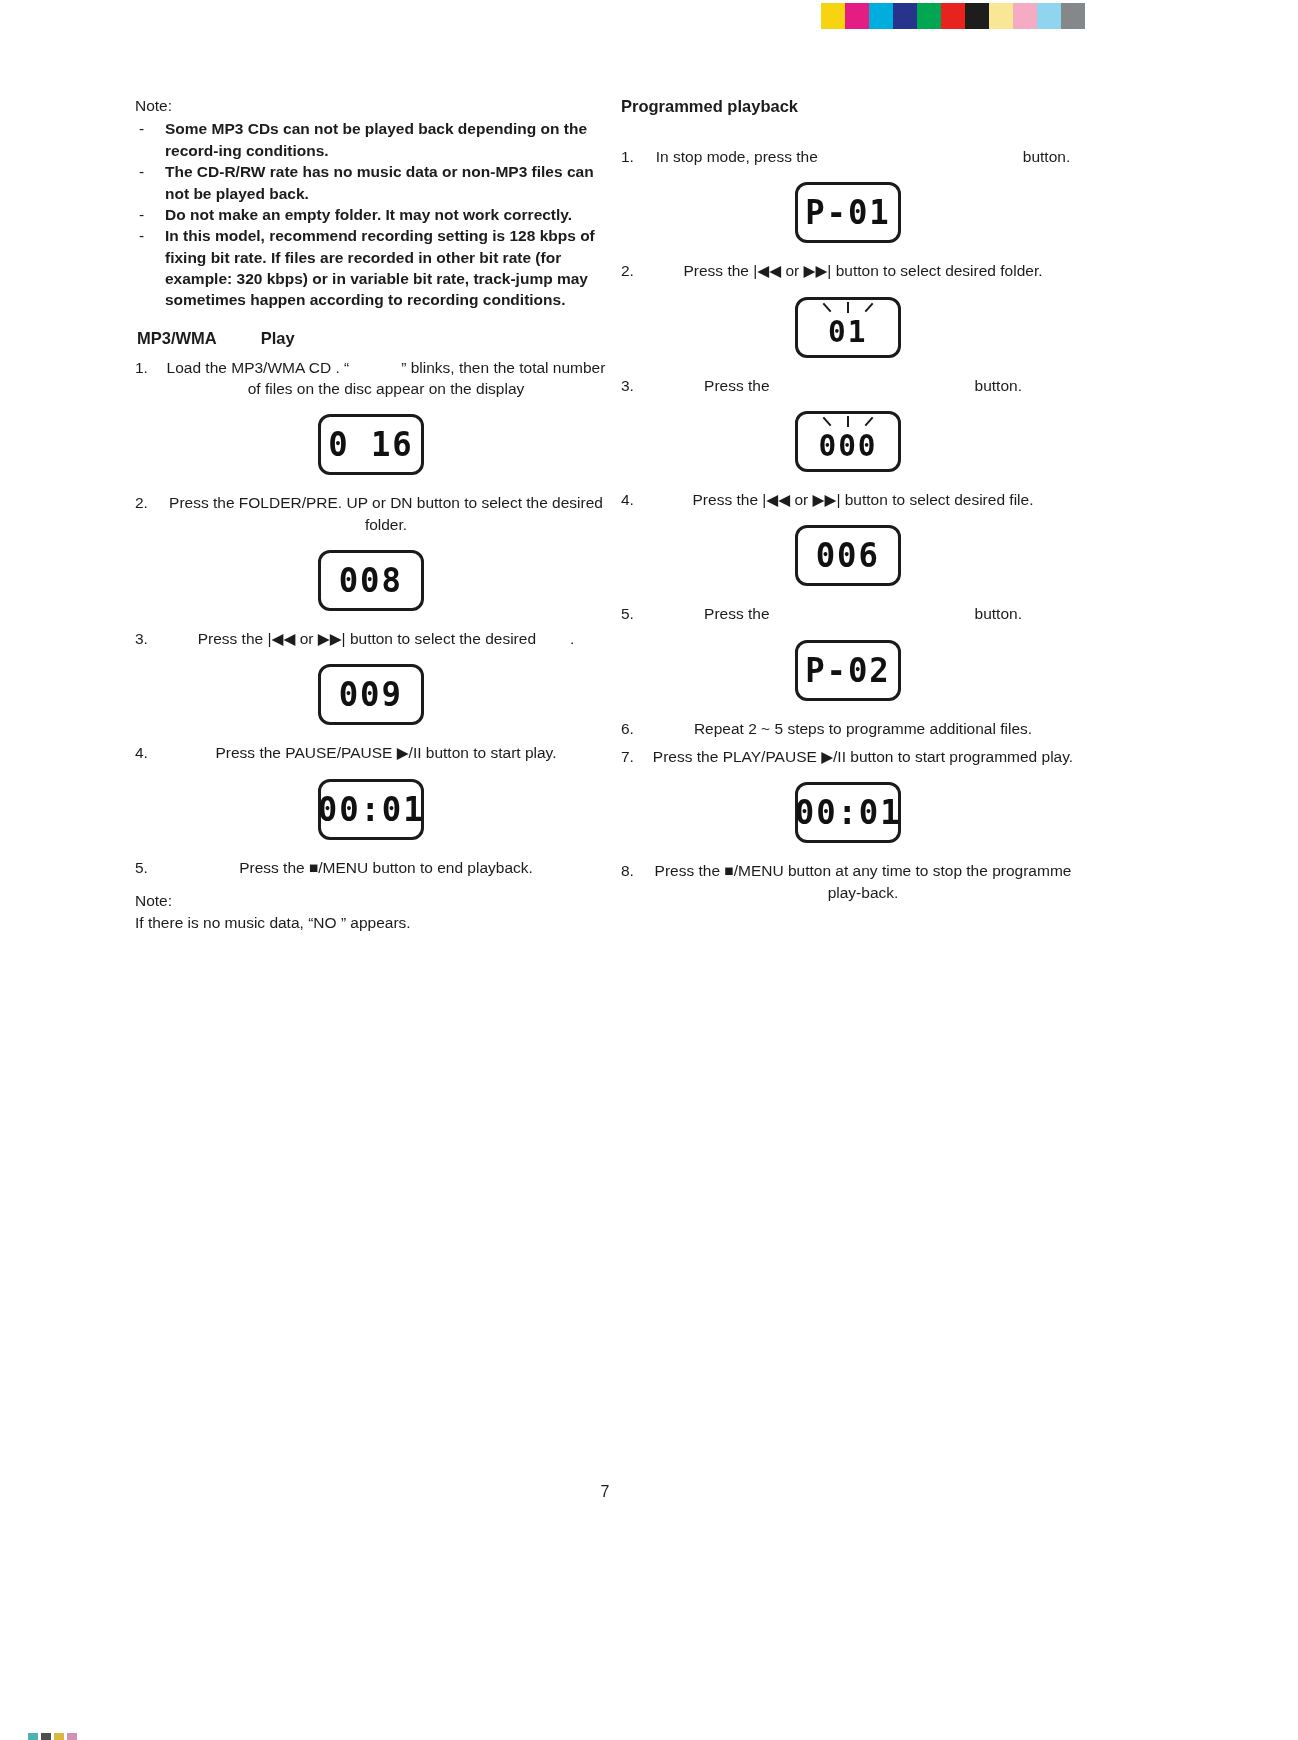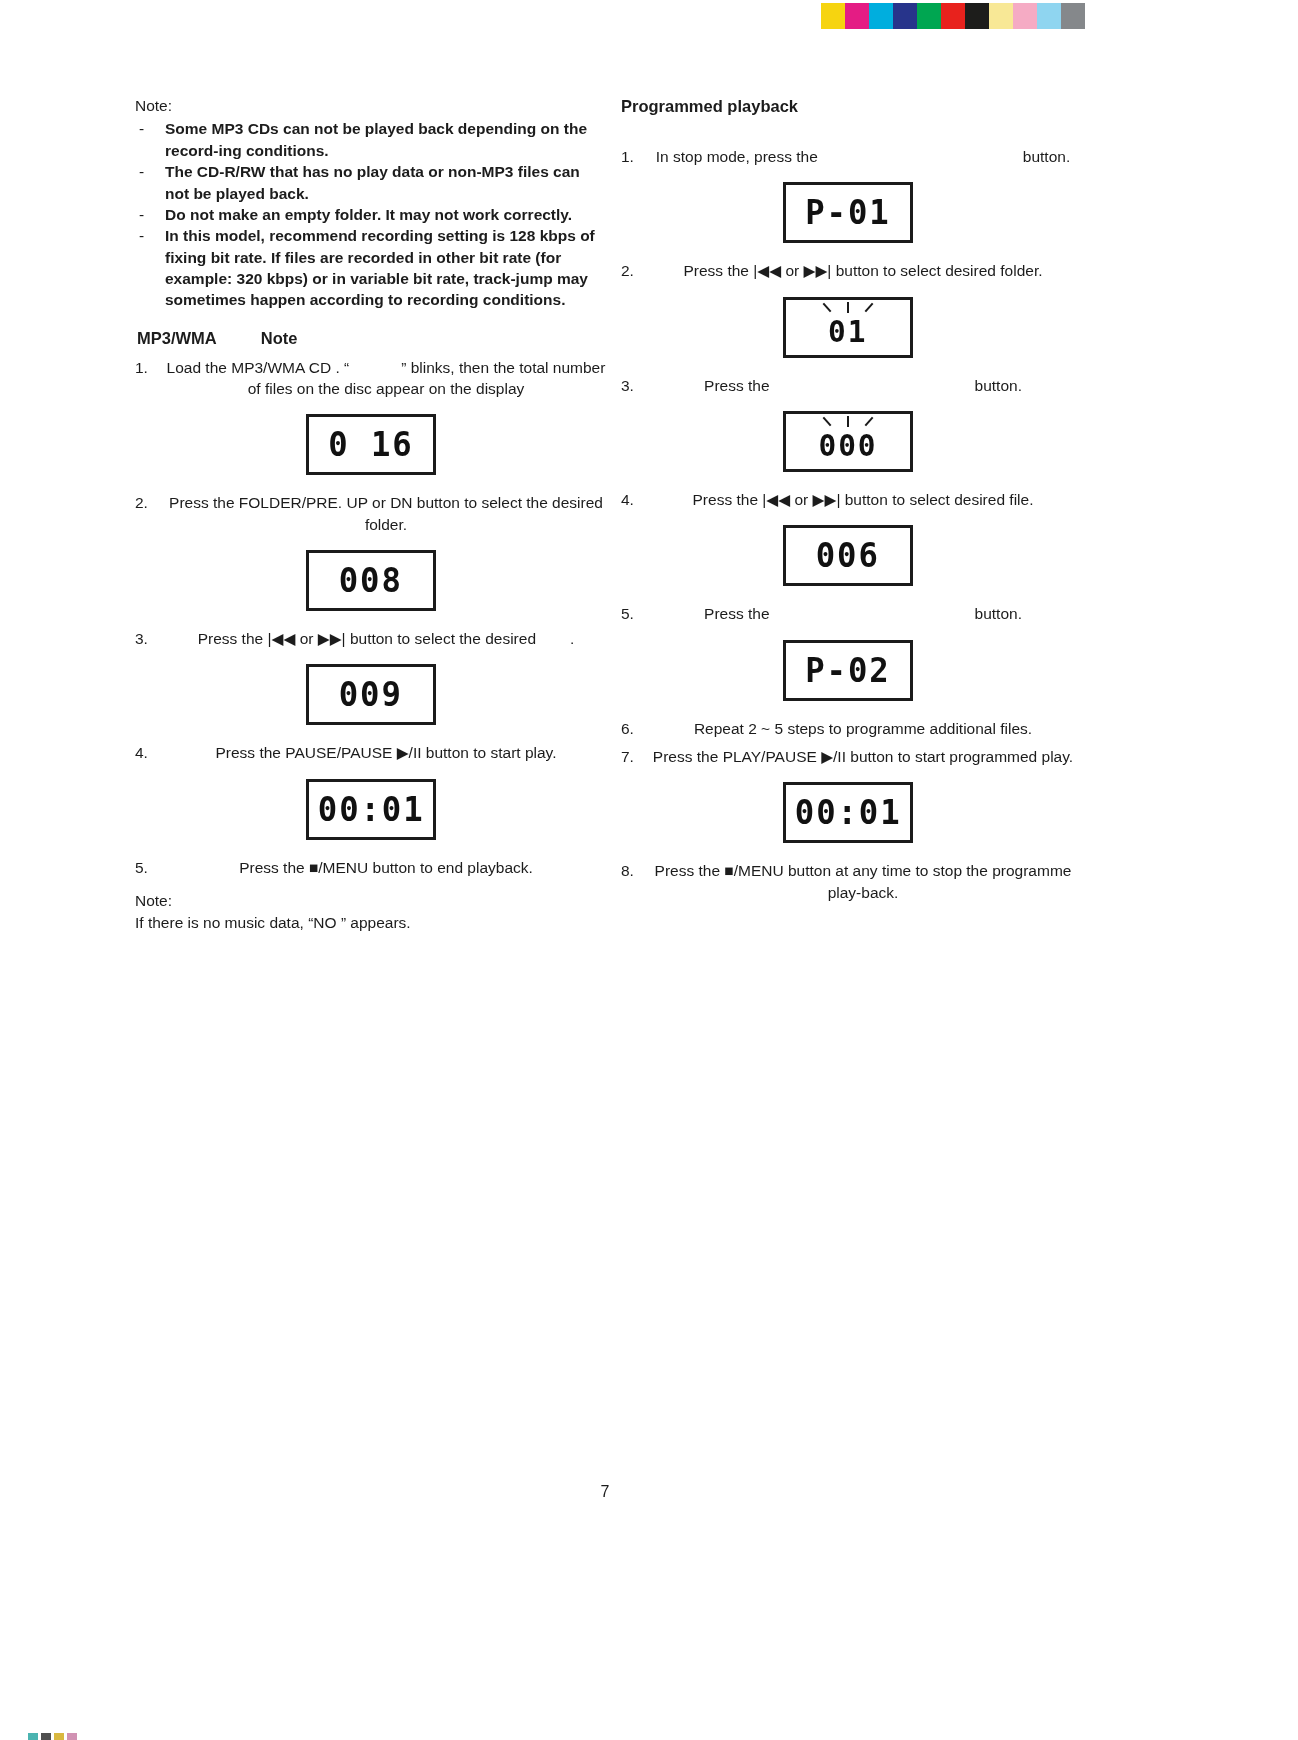--- a/index.html
+++ b/index.html
@@ -29,22 +29,22 @@
 
   .step { display:flex; margin-top:7px; }
   .step .num { width:30px; flex:none; }
   .step .txt { flex:1;text-align:center; }
   .gap-xl { display:inline-block; width:205px; }
   .gap-md { display:inline-block; width:52px; }
   .gap-sm { display:inline-block; width:34px; }
 
   .lcdrow { display:flex; justify-content:center; margin:15px 0 17px; }
   .lcd {
-    position:relative; width:130px; height:61px;
-    border:3px solid #1b1b1b; border-radius:0; background:#fff;
+    position:relative; width:106px; height:61px;
+    border:3px solid #1b1b1b; border-radius:12px; background:#fff;
     display:flex; align-items:center; justify-content:center;
   }
   .lcd-digits {
     font-family:"DejaVu Sans Mono", monospace; font-weight:700;
     font-size:34px; letter-spacing:2px; white-space:pre; transform:scaleX(0.95);
     color:#111;
   }
   .rays { position:absolute; top:2px; left:50%; width:64px; height:12px; transform:translateX(-50%); }
   .ray { position:absolute; width:2px; height:11px; background:#1b1b1b; top:0; }
   .ray.l { left:10px; transform:rotate(-42deg); }
@@ -82,33 +82,33 @@
 
   <div class="col-left">
     <div class="note-title">Note:</div>
 
     <div class="note-item">
       <span class="dash">-</span>
       <span class="ntext">Some MP3 CDs can not be played back depending on the record-ing conditions.</span>
     </div>
     <div class="note-item">
       <span class="dash">-</span>
-      <span class="ntext">The CD-R/RW that has no play data or non-MP3 files can not be played back.</span>
+      <span class="ntext">The CD-R/RW rate has no music data or non-MP3 files can not be played back.</span>
     </div>
     <div class="note-item">
       <span class="dash">-</span>
       <span class="ntext">Do not make an empty folder. It may not work correctly.</span>
     </div>
     <div class="note-item">
       <span class="dash">-</span>
       <span class="ntext">In this model, recommend recording setting is 128 kbps of fixing bit rate. If files are recorded in other bit rate (for example: 320 kbps) or in variable bit rate, track-jump may sometimes happen according to recording conditions.</span>
     </div>
 
     <div class="section-head">
-      <span>MP3/WMA</span><span class="gap-head"></span><span>Note</span>
+      <span>MP3/WMA</span><span class="gap-head"></span><span>Play</span>
     </div>
 
     <div class="step">
       <span class="num">1.</span>
       <span class="txt"><span>Load the MP3/WMA CD . “</span><span class="gap-md"></span><span>” blinks, then the total number of files on the disc appear on the display</span></span>
     </div>
     <div class="lcdrow">
       <div class="lcd">
         <span class="lcd-digits">0 16</span>
       </div>

